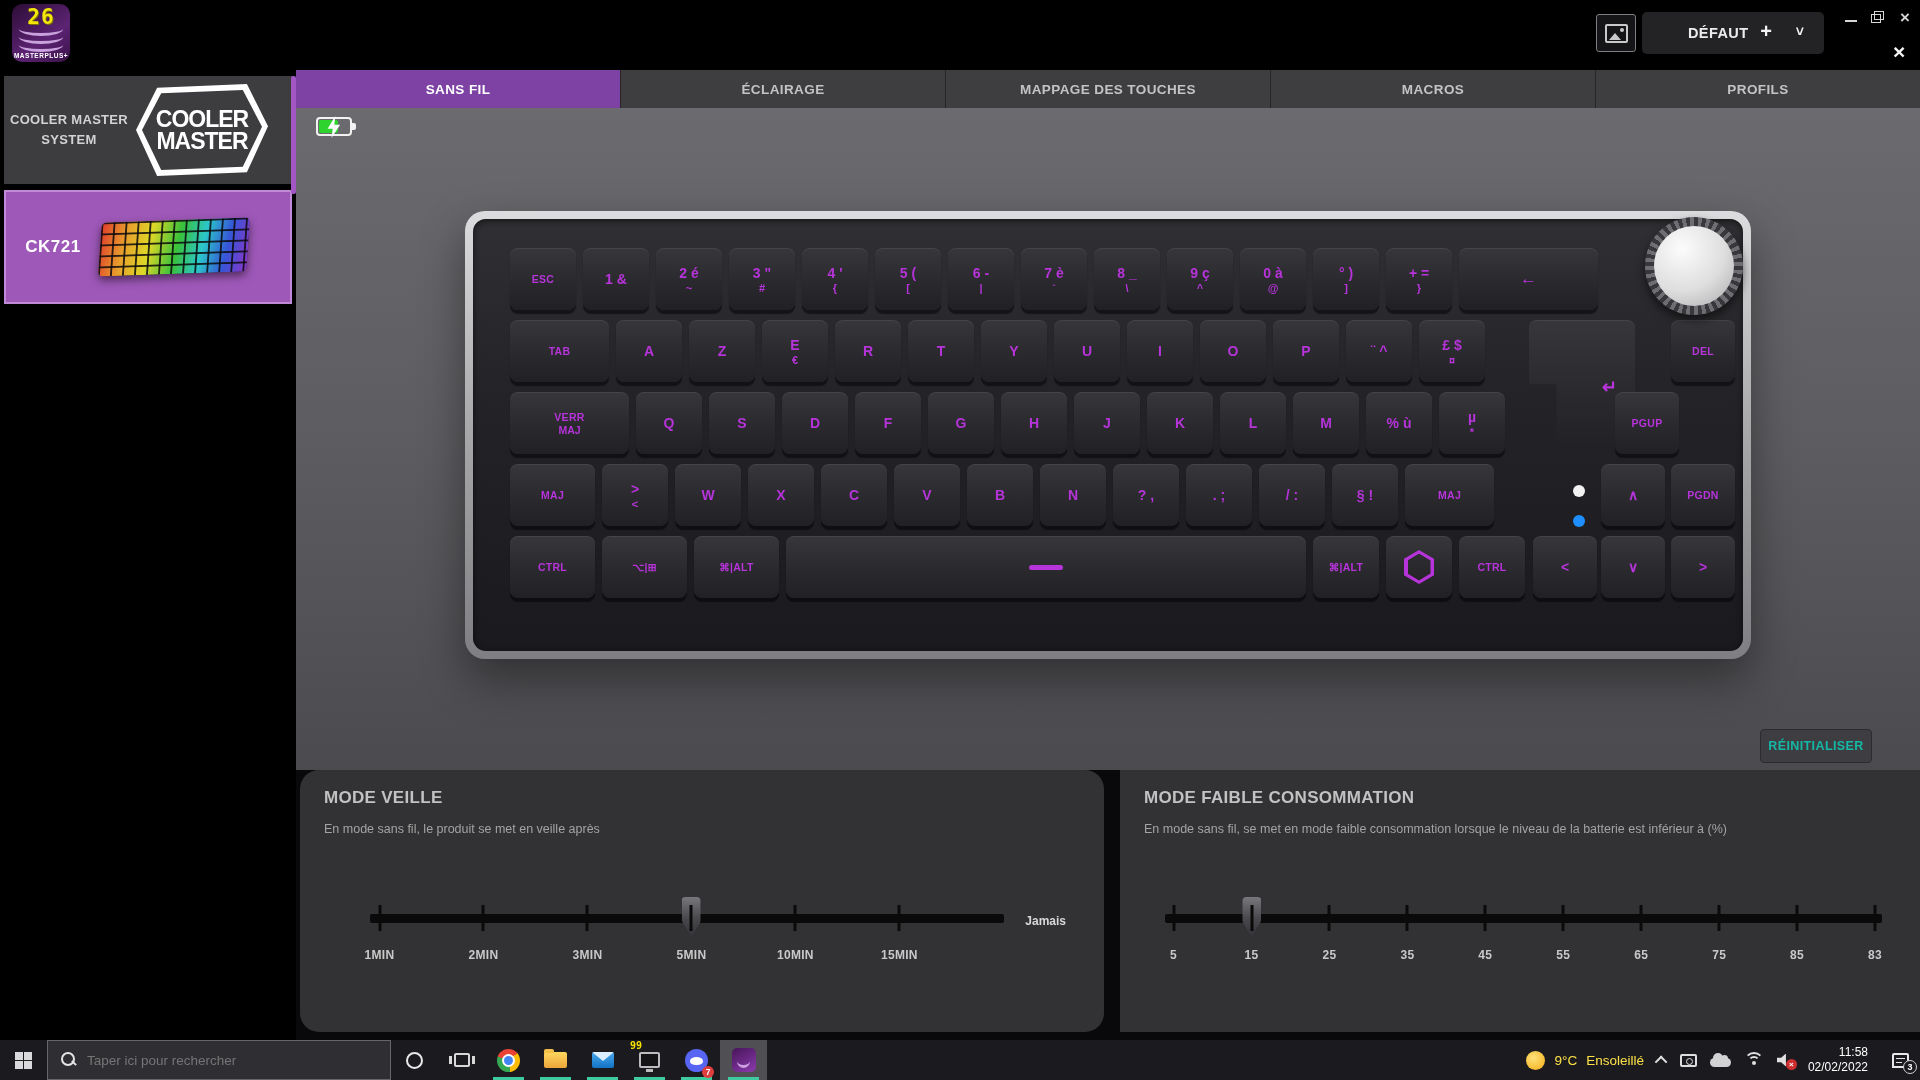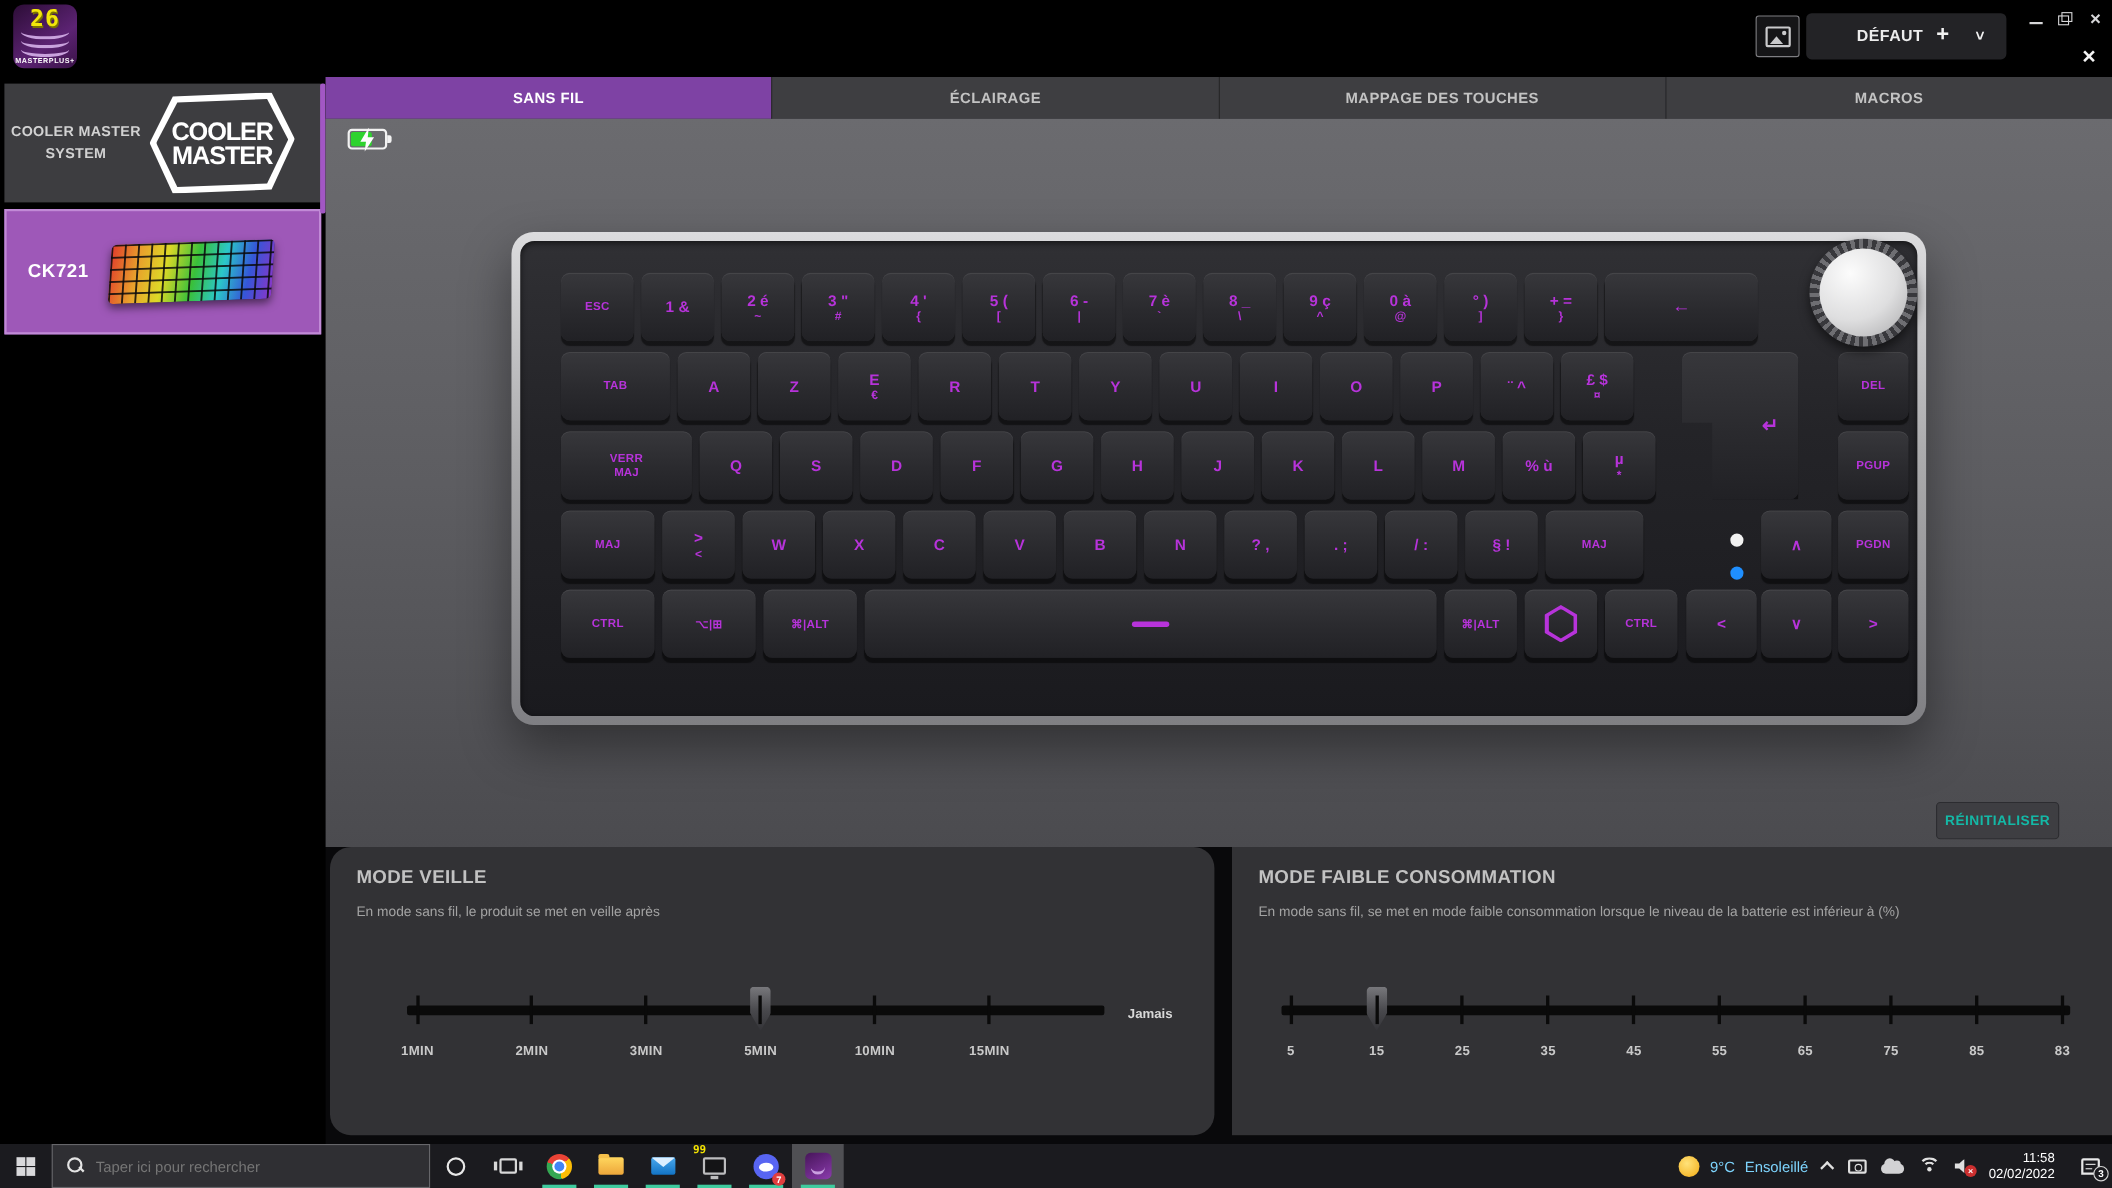--- a/index.html
+++ b/index.html
@@ -182,21 +182,21 @@
   .dc-badge { position:absolute; right:6px; bottom:2px; width:12px; height:12px; border-radius:50%;
     background:#e03e3e; color:#fff; font-size:8.5px; font-weight:bold; display:flex; align-items:center;
     justify-content:center; z-index:2; }
   .mpico { position:relative; width:24px; height:24px; border-radius:5px;
     background:linear-gradient(150deg,#47155a,#8b3bad); }
   .mpico::after { content:''; position:absolute; left:5px; top:6px; width:13px; height:11px;
     border-radius:50%; border-bottom:3px solid #caa0e0; }
   .tb-spacer { flex:1; }
   .weather { display:flex; align-items:center; gap:9px; margin-right:14px; cursor:pointer; }
   .sun { width:19px; height:19px; border-radius:50%; background:radial-gradient(circle at 40% 35%,#ffe27a,#f3ac14); }
-  .weather span { color:#7dd3fc; font-size:13.5px; }
+  .weather span { color:#fde047; font-size:13.5px; }
   .tray { display:flex; align-items:center; gap:13px; margin-right:10px; }
   .chevup { width:9px; height:9px; border-top:2px solid #e0e0e0; border-left:2px solid #e0e0e0;
     transform:rotate(45deg) translateY(2px); cursor:pointer; }
   .trayscreen { position:relative; width:17px; height:13px; border:2px solid #dedede; border-radius:2px; cursor:pointer; }
   .trayscreen::after { content:''; position:absolute; left:4px; top:2px; width:5px; height:5px;
     border:1.5px solid #dedede; border-radius:50%; }
   .cloud { position:relative; width:21px; height:9px; background:#d2d2d4; border-radius:8px; margin-top:4px; cursor:pointer; }
   .cloud::before { content:''; position:absolute; left:3px; top:-5px; width:10px; height:10px; background:#d2d2d4; border-radius:50%; }
   .cloud::after { content:''; position:absolute; left:11px; top:-3px; width:7px; height:7px; background:#d2d2d4; border-radius:50%; }
   .wifi { position:relative; width:20px; height:16px; cursor:pointer; }
@@ -268,39 +268,40 @@
       <div class="mini-kb"></div>
     </div>
     <div class="side-scroll"></div>
   </div>
 
   <div class="tabs">
     <div class="tab active">SANS FIL</div>
     <div class="tab">ÉCLAIRAGE</div>
     <div class="tab">MAPPAGE DES TOUCHES</div>
     <div class="tab">MACROS</div>
+    <div class="tab">PROFILS</div>
   </div>
 
   <div class="main">
     <div class="battery">
       <div class="bat-fill"></div>
       <div class="bat-bolt"></div>
     </div>
 
     <div class="kb-stage">
       <div class="kb-case">
         <div class="kb-face">
 
           <div class="kb-key kb-abs enter-key">
             <div class="kl1">↵</div>
           </div>
           <div class="kb-key kb-abs sm" style="left:1198px;top:101px;width:64px;">
             <div class="kl1">DEL</div>
           </div>
-          <div class="kb-key kb-abs sm" style="left:1198px;top:173px;width:64px;">
+          <div class="kb-key kb-abs sm" style="left:1142px;top:173px;width:64px;">
             <div class="kl1">PGUP</div>
           </div>
           <div class="kb-key kb-abs sm" style="left:1198px;top:245px;width:64px;">
             <div class="kl1">PGDN</div>
           </div>
           <div class="kb-key kb-abs" style="left:1128px;top:245px;width:64px;">
             <div class="kl1">∧</div>
           </div>
           <div class="kb-key kb-abs" style="left:1060px;top:317px;width:64px;">
             <div class="kl1">&lt;</div>

